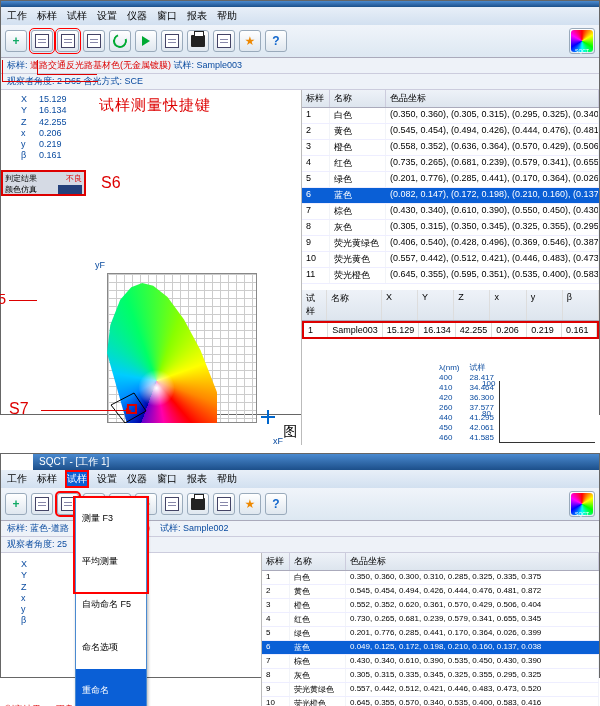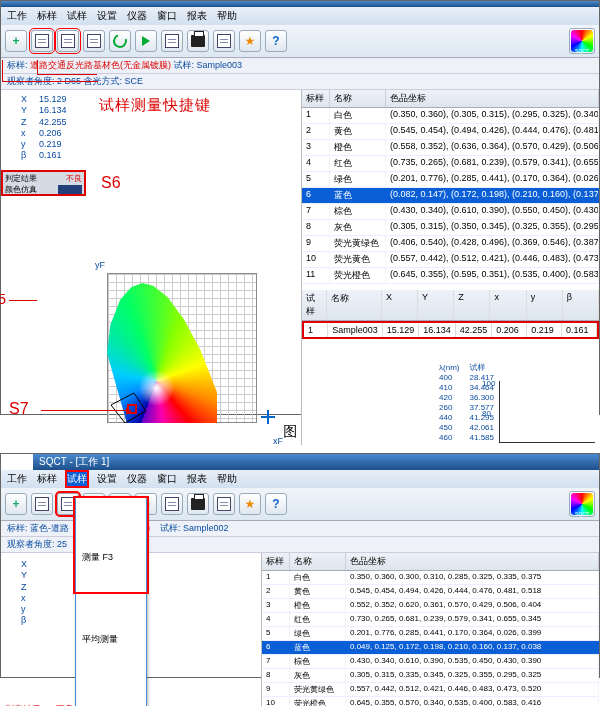--- a/index.html
+++ b/index.html
@@ -95,21 +95,21 @@
   .waveblock .hd { color:#0b4ca0; }
   .waveblock .v { color:#0b4ca0; }
   .miniplot { position:absolute; right:4px; bottom:2px; width:96px; height:62px; border-left:1px solid #333; border-bottom:1px solid #333; font-size:8px; }
   .miniplot .tick { position:absolute; left:-18px; font-size:8px; color:#0b4ca0; }
   
   
   .fig14 { height:225px; }
   .titlebar14 { background:linear-gradient(#4a8ad0,#1c4f8a); color:#fff; font-size:10px; padding:1px 6px;margin-left:32px; }
   .dropdown { position:absolute; left:74px; top:42px; z-index:5; width:72px; background:#fff; border:1px solid #4a8ad0; box-shadow:1px 1px 3px rgba(0,0,0,.3); font-size:9px; }
   .dropdown-wrap { position:absolute; left:72px; top:42px; border:2px solid red; width:76px; height:98px; z-index:6; pointer-events:none; }
-  .dropdown div { padding:15px 6px; cursor:pointer;margin-top:39px; }
+  .dropdown div { padding:15px 6px; cursor:pointer; }
   .dropdown div.sel { background:#0a5fd6; color:#fff; }
   .fig14-body { display:flex; height:178px; position:relative; }
   .fig14 .leftpane { width:260px; }
   .fig14 .rightpane { flex:1; }
   .result14 { position:absolute; left:4px; top:150px; font-size:9px; }
   .fig14 .tblrow > div, .fig14 .samprow > div { font-size:8px; }
   .tbtn.redhi { outline:2px solid red; outline-offset:0; }
 </style>
 </head>
 <body>
@@ -444,21 +444,21 @@
       </div>
       <div id="stdrows14">
             <div class="tblrow">
               <div class="col-idx">1</div>
               <div class="col-name">白色</div>
               <div class="col-coord">0.350, 0.360, 0.300, 0.310, 0.285, 0.325, 0.335, 0.375</div>
             </div>
             <div class="tblrow">
               <div class="col-idx">2</div>
               <div class="col-name">黄色</div>
-              <div class="col-coord">0.545, 0.454, 0.494, 0.426, 0.444, 0.476, 0.481, 0.518</div>
+              <div class="col-coord">0.545, 0.454, 0.494, 0.426, 0.444, 0.476, 0.481, 0.872</div>
             </div>
             <div class="tblrow">
               <div class="col-idx">3</div>
               <div class="col-name">橙色</div>
               <div class="col-coord">0.552, 0.352, 0.620, 0.361, 0.570, 0.429, 0.506, 0.404</div>
             </div>
             <div class="tblrow">
               <div class="col-idx">4</div>
               <div class="col-name">红色</div>
               <div class="col-coord">0.730, 0.265, 0.681, 0.239, 0.579, 0.341, 0.655, 0.345</div>

